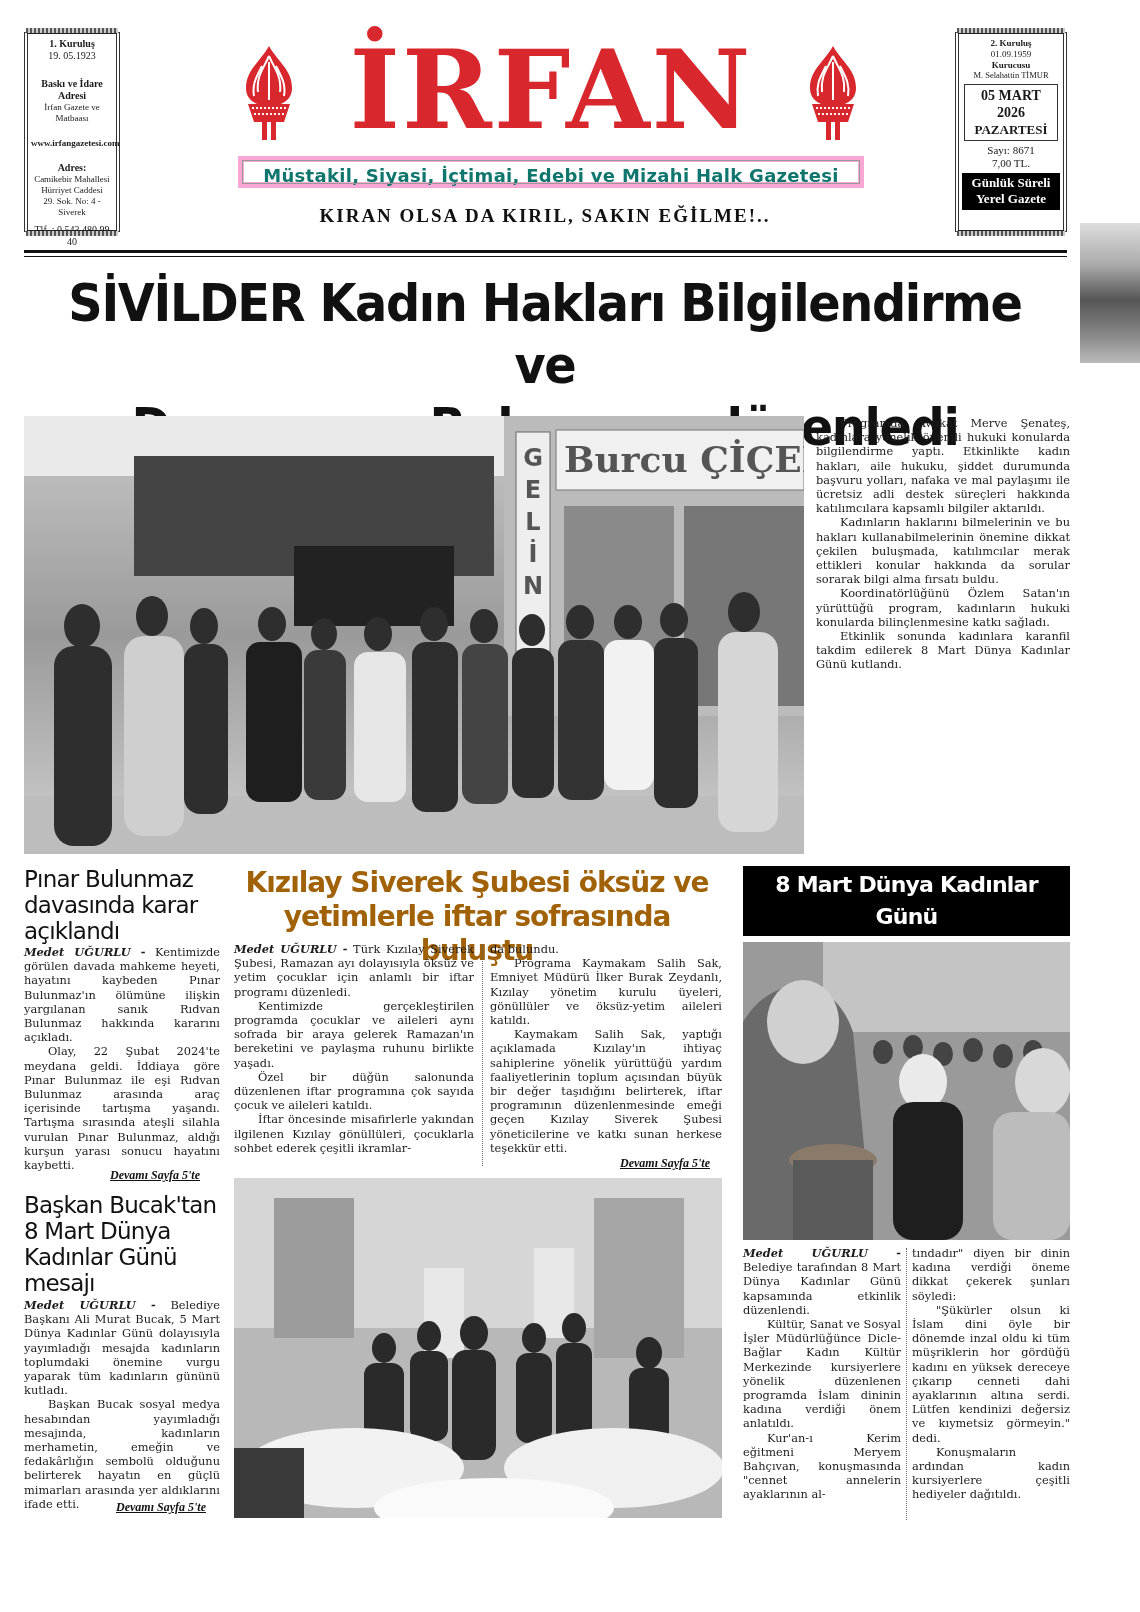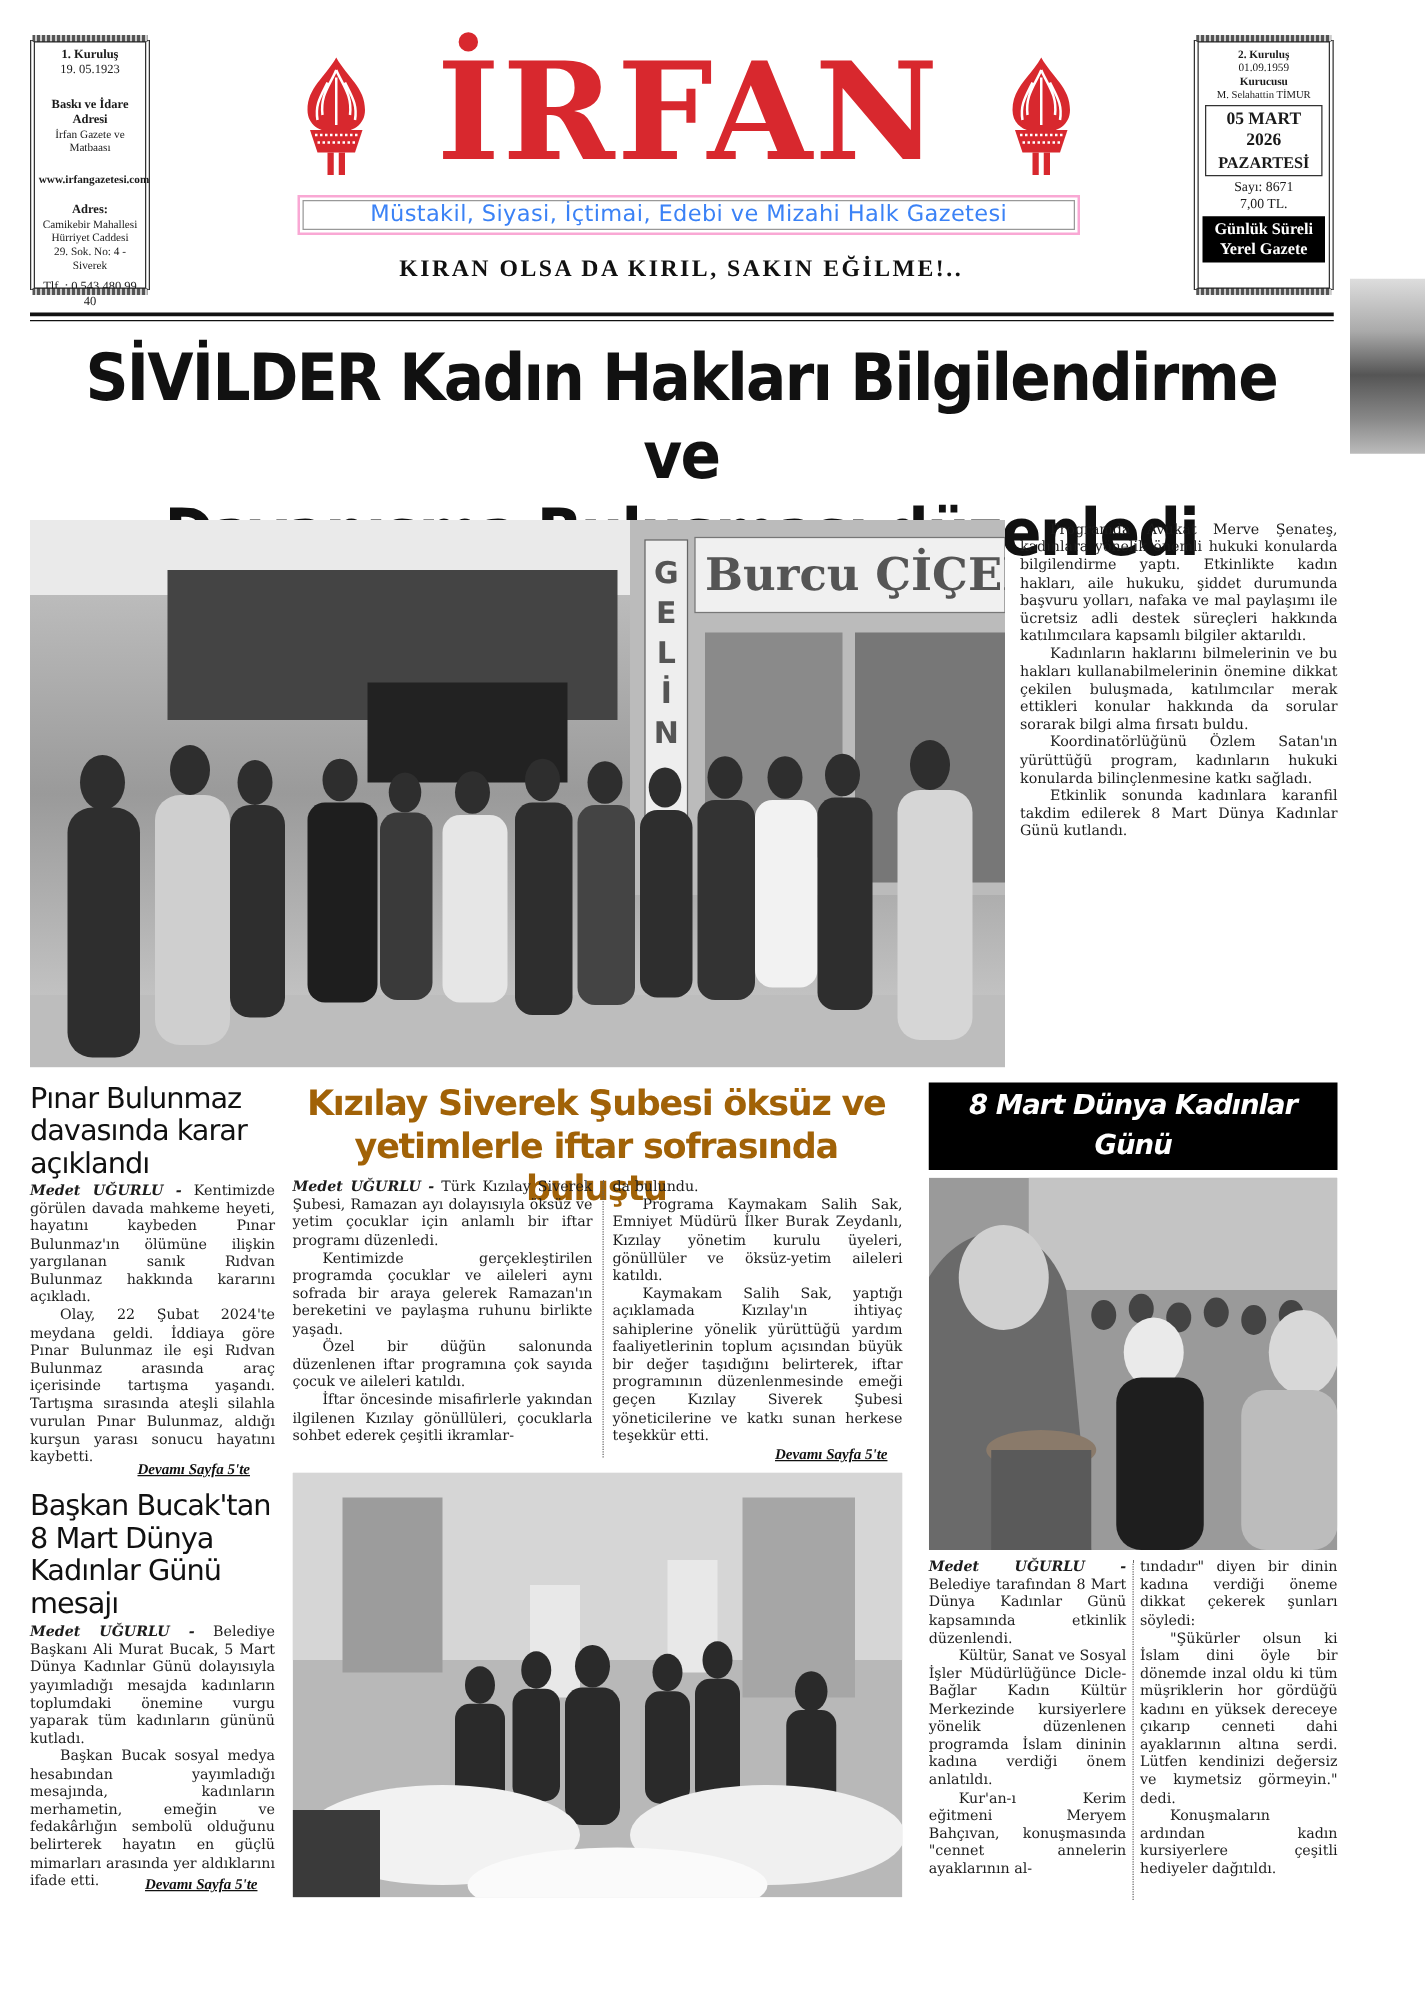--- a/index.html
+++ b/index.html
@@ -29,22 +29,22 @@
   .torch { position: absolute; top: 8px; width: 62px; height: 100px; }
   .torch.left { left: 0; }
   .torch.right { right: 0; }
   .logo-title {
     position: absolute; left: 80px; right: 80px; top: 0; text-align: center;
     font-family: "DejaVu Serif", serif; font-weight: bold; font-size: 108px; line-height: 108px;
     color: #d8282e; letter-spacing: 2px;
   }
   .subtitle-bar {
     position: absolute; left: 0; right: 0; top: 120px; height: 32px;
-    border: 2px solid #f9a8d4; outline: 1px solid #999; outline-offset: -5px;
-    color: #3b82f6; font-family: "DejaVu Sans", sans-serif; font-weight: normal; font-size: 18px;
+    border: 6px solid #f9a8d4; outline: 1px solid #999; outline-offset: -5px;
+    color: #0f766e; font-family: "DejaVu Sans", sans-serif; font-weight: bold; font-size: 18px;
     line-height: 28px; text-align: center; letter-spacing: 0.3px;
   }
   .motto {
     position: absolute; left: 232px; width: 626px; top: 205px; text-align: center;
     font-family: "Liberation Serif", serif; font-weight: bold; font-size: 19px;
     letter-spacing: 2px; color: #111;
   }
   .rule-thick { position: absolute; left: 24px; width: 1043px; height: 3px; background: #111; }
 
   .side-photo { position: absolute; left: 1080px; top: 223px; width: 60px; height: 140px;
@@ -273,21 +273,21 @@
       <ellipse cx="415" cy="175" rx="13" ry="16"></ellipse>
         <rect x="395" y="190" width="40" height="90" rx="12"></rect>
     </g>
     <ellipse cx="120" cy="290" rx="110" ry="40" fill="#f2f2f2"></ellipse>
     <ellipse cx="380" cy="290" rx="110" ry="40" fill="#f0f0f0"></ellipse>
     <ellipse cx="260" cy="330" rx="120" ry="30" fill="#fafafa"></ellipse>
     <rect x="0" y="270" width="70" height="70" fill="#3a3a3a"></rect>
   </svg>
 </div>
 
-<div class="black-head" style="left:743px;top:866px;width:327px;height:70px;font-size:22px;line-height:32px;padding-top:3px;font-style:italic;">
+<div class="black-head" style="left:743px;top:866px;width:327px;height:70px;font-size:22px;line-height:32px;padding-top:3px;">
   <div>8 Mart Dünya Kadınlar Günü</div>
   <div>etkinliği düzenlendi</div>
 </div>
 <div class="photo" style="left:743px;top:942px;width:327px;height:298px;">
   <svg viewBox="0 0 327 298" preserveAspectRatio="none">
     <rect width="327" height="298" fill="#9a9a9a"></rect>
     <rect x="80" y="0" width="247" height="90" fill="#c4c4c4"></rect>
     <g fill="#444">
       <ellipse cx="140" cy="110" rx="10" ry="12"></ellipse>
         <ellipse cx="170" cy="105" rx="10" ry="12"></ellipse>

